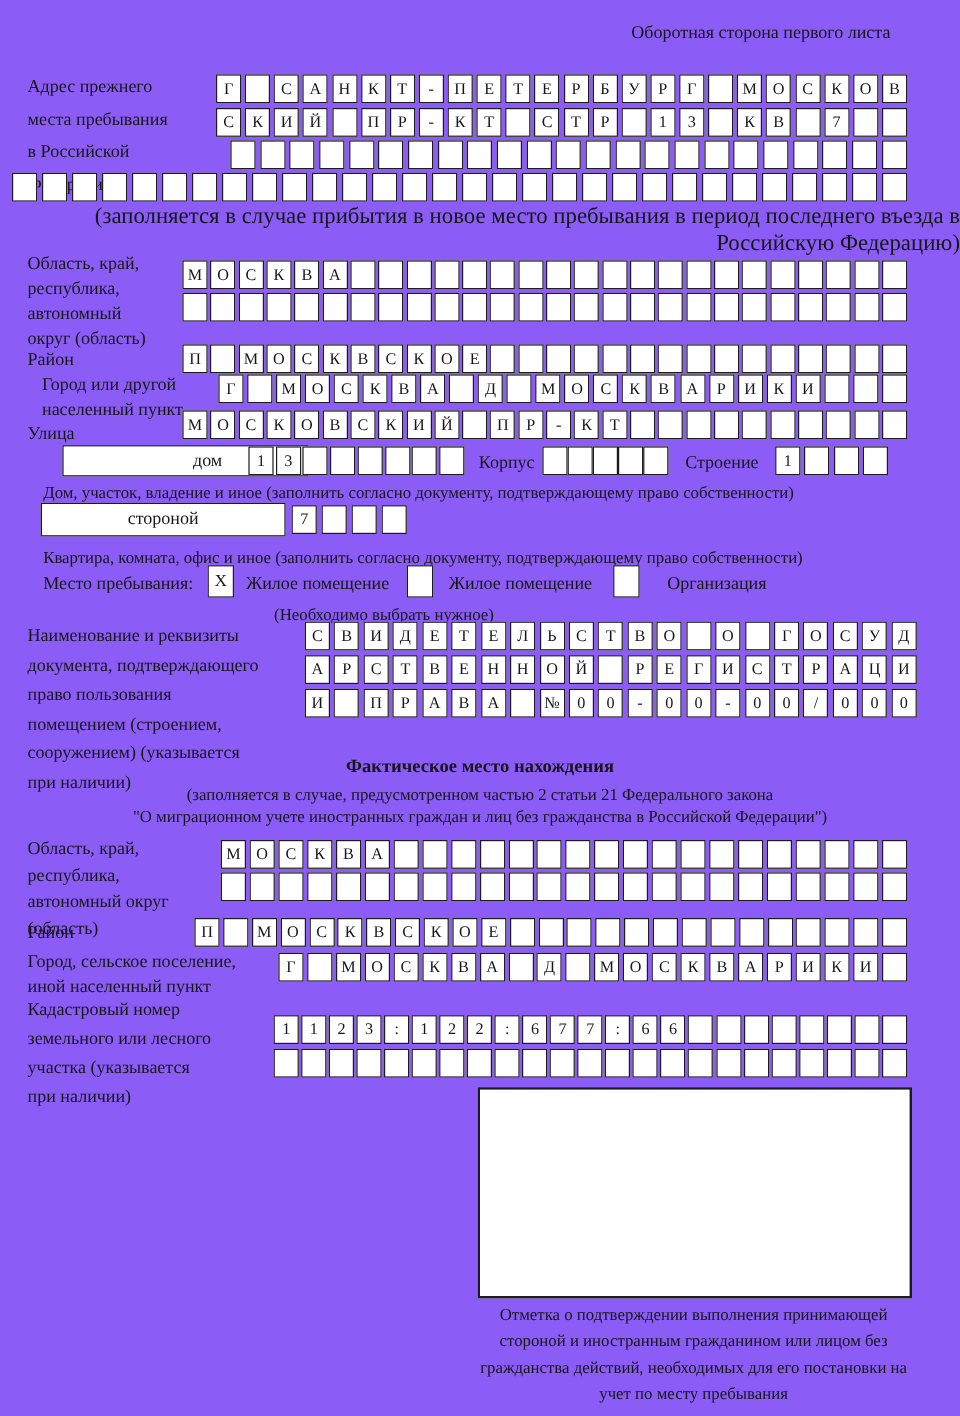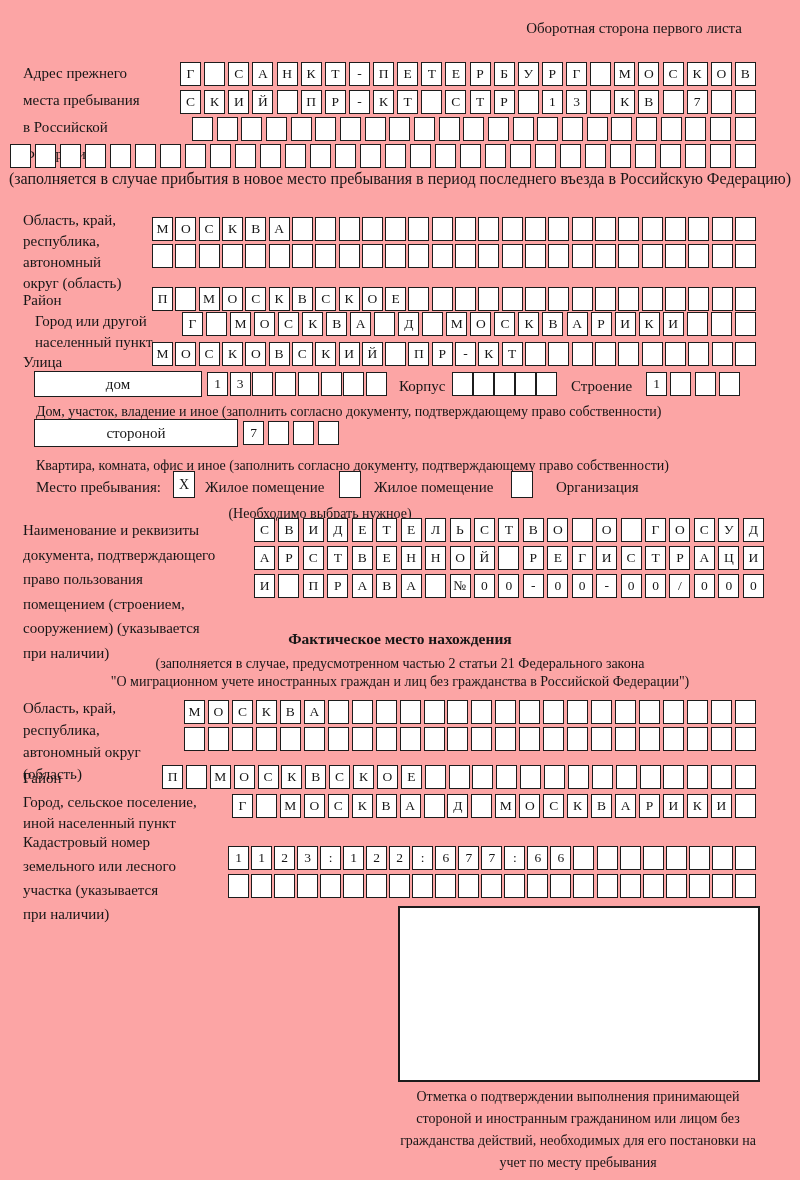--- a/index.html
+++ b/index.html
@@ -1,29 +1,29 @@
 <!DOCTYPE html>
 <html lang="ru"><head>
 <meta charset="utf-8">
 <style>
   html,body{margin:0;padding:0;background:#fff;}
-  .page{position:relative;width:800px;height:1180px;background:#fca5a5;
+  .page{position:relative;width:800px;height:1180px;background:#8b5cf6;
         font-family:"Liberation Serif", serif;color:#161616;overflow:hidden;}
   .lbl{position:absolute;font-size:15px;line-height:25px;white-space:pre-line;}
   .cellrow{position:absolute;display:flex;justify-content:space-between;}
   .cell{flex:0 0 19px;width:19px;height:22px;border:1.6px solid #1c1c1c;
         display:flex;align-items:center;justify-content:center;
         font-size:13.5px;line-height:1;background:#fff;}
   .widebox{position:absolute;border:1.8px solid #1c1c1c;display:flex;
         align-items:center;justify-content:center;font-size:15px;background:#fff;}
   .chk{position:absolute;width:20px;height:25px;border:1.7px solid #1c1c1c;
         display:flex;align-items:center;justify-content:center;font-size:14px;background:#fff;}
   .center{position:absolute;left:0;width:800px;text-align:center;}
   .bold{font-weight:bold;}
-  .small{font-size:16px;}
+  .small{font-size:19px;text-align:right;}
   .note{font-size:14px;}
   .stamp{position:absolute;border:2px solid #1c1c1c;background:#fff;}
 </style>
 </head>
 <body>
 
 <div class="page">
 
   <div class="lbl" style="right:58px;top:16px;left:auto;position:absolute;">Оборотная сторона первого листа</div>
 
@@ -286,21 +286,21 @@
       <div class="cell"></div>
       <div class="cell"></div>
       <div class="cell"></div>
       <div class="cell"></div>
       <div class="cell"></div>
       <div class="cell"></div>
       <div class="cell"></div>
       <div class="cell"></div>
     </div>
 
-  <div class="widebox" style="left:34px;top:371px;width:166px;height:24px;">дом</div>
+  <div class="widebox" style="left:52px;top:371px;width:166px;height:24px;padding-left:37px;">дом</div>
   <div class="cellrow" style="left:207px;top:372px;width:180px;">
       <div class="cell">1</div>
       <div class="cell">3</div>
       <div class="cell"></div>
       <div class="cell"></div>
       <div class="cell"></div>
       <div class="cell"></div>
       <div class="cell"></div>
       <div class="cell"></div>
     </div>

